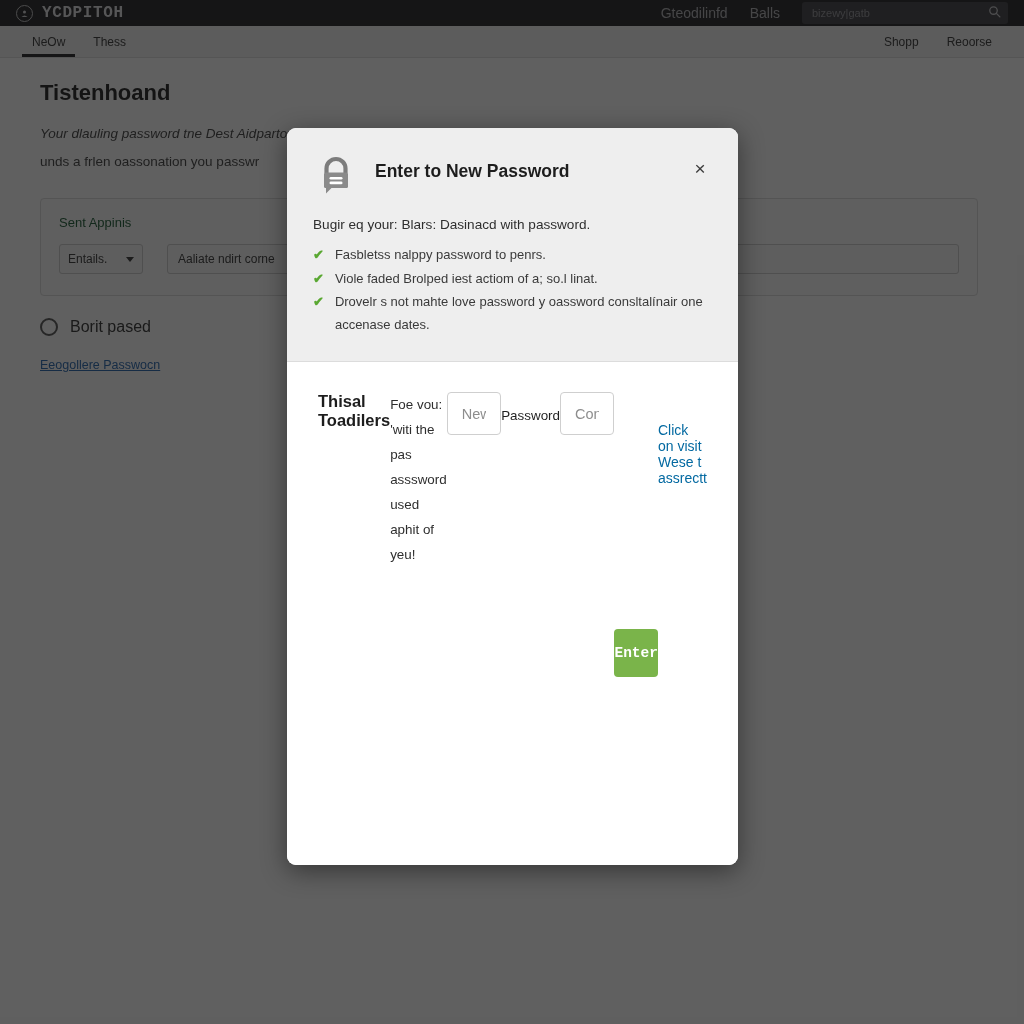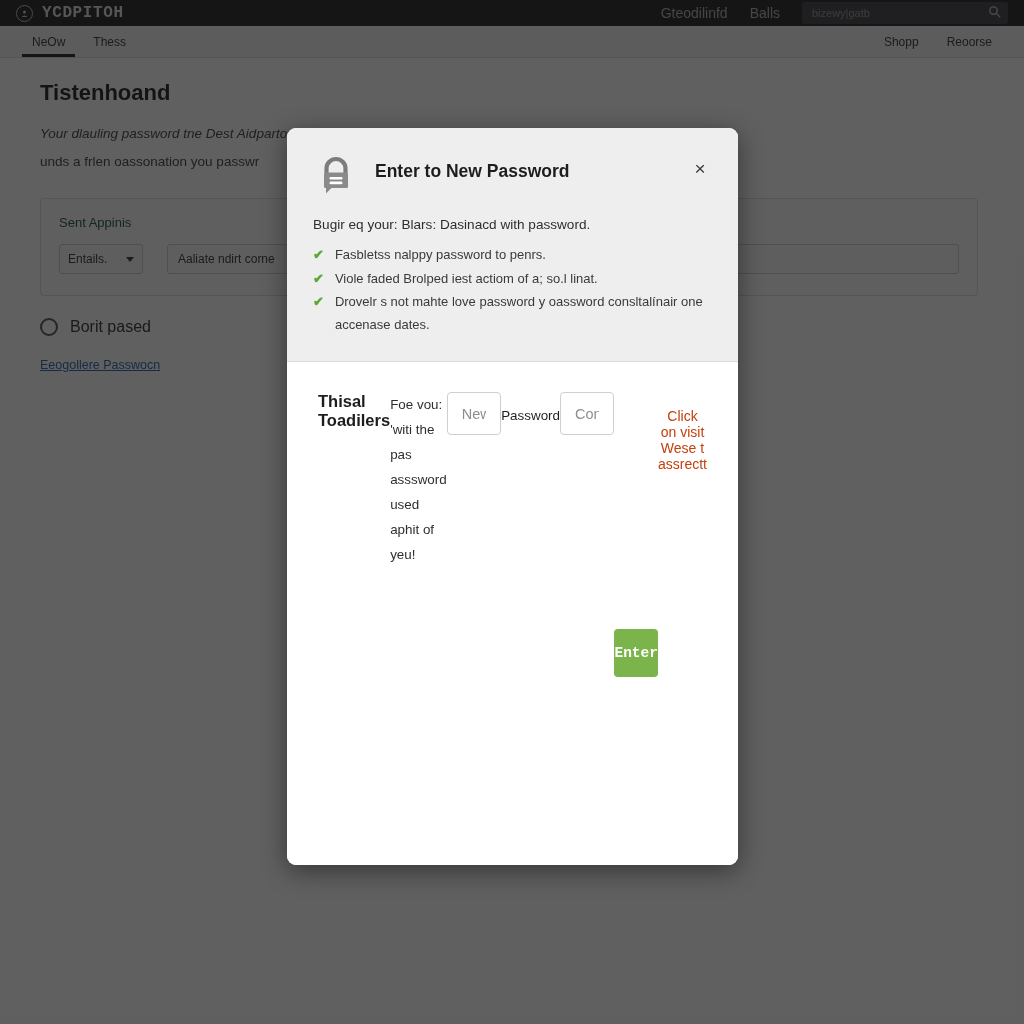--- a/index.html
+++ b/index.html
@@ -309,24 +309,24 @@
     background: #7ab44a;
     border: none;
     border-radius: 4px;
     color: #ffffff;
     font-size: 14.5px;
     font-weight: 700;
     font-family: Liberation Mono, monospace;
     cursor: pointer;
   }
   .help-link {
-    margin-top: 16px;
-    text-align: center;
+    margin-top: 30px;
+    text-align: left;
     font-size: 14px;
-    color: #c2410c;
+    color: #0369a1;
     text-decoration: none;
     display: block;
   }
 </style>
 </head>
 <body>
 
 <div id="stage">
 
   <div id="page">

